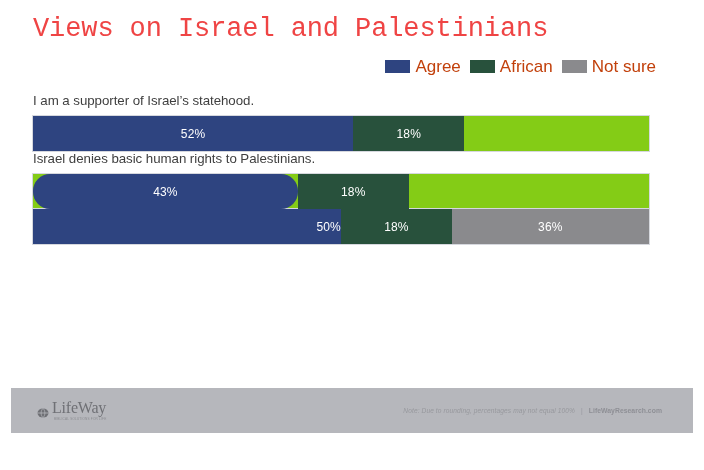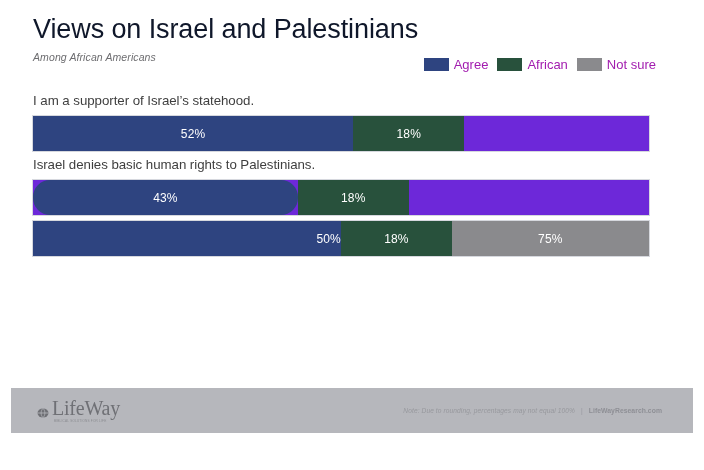--- a/index.html
+++ b/index.html
@@ -29,23 +29,24 @@
   .header {
     position: absolute;
     left: 33px;
     top: 14px;
     right: 40px;
   }
   .title {
     font-size: 27px;
     font-weight: 400;
     letter-spacing: -0.1px;
-    color: #0f172a;
+    color: #ef4444;
     line-height: 1.12;
     white-space: nowrap;
+    font-family: Liberation Mono, monospace;
   }
   .subtitle {
     margin-top: 7px;
     font-size: 10.5px;
     font-style: italic;
     font-weight: 400;
     color: #6d6d70;
     letter-spacing: 0.1px;
   }
 
@@ -63,49 +64,49 @@
     align-items: center;
     gap: 5px;
   }
   .legend-swatch {
     width: 25px;
     height: 13px;
     display: block;
     flex: 0 0 auto;
   }
   .legend-label {
-    font-size: 13px;
-    color: #a21caf;
+    font-size: 17px;
+    color: #c2410c;
     line-height: 1;
     white-space: nowrap;
   }
 
   
   .rows {
     position: absolute;
     left: 33px;
     top: 93px;
     width: 616px;
   }
   .row {
-    margin-bottom: 6px;
+    margin-bottom: 0;
   }
   .question {
     font-size: 13.3px;
     color: #3f3f3f;
     letter-spacing: -0.05px;
     margin-bottom: 8px;
     white-space: nowrap;
   }
   .bar {
     display: flex;
     width: 616px;
     height: 35px;
     box-shadow: 0 0 0 1px #d6d8de;
-    background: #6d28d9;
+    background: #84cc16;
   }
   .seg {
     height: 100%;
     display: flex;
     align-items: center;
     justify-content: center;
     box-sizing: border-box;
   }
   .seg-label {
     font-size: 12px;
@@ -138,21 +139,21 @@
     height: 12px;
     flex: 0 0 auto;
   }
   .logo-text-wrap {
     display: flex;
     flex-direction: column;
     line-height: 1;
   }
   .logo-text {
     font-family: "Liberation Serif", serif;
-    font-size: 20px;
+    font-size: 16px;
     color: #6f7075;
     letter-spacing: -0.2px;
     line-height: 1;
   }
   .logo-tagline {
     font-size: 3.1px;
     color: #8b8c91;
     letter-spacing: 0.2px;
     margin-top: 1.5px;
     margin-left: 2px;
@@ -183,21 +184,20 @@
     letter-spacing: 0.05px;
   }
 </style>
 </head>
 <body>
 
 <div class="infographic">
 
   <div class="header">
     <div class="title">Views on Israel and Palestinians</div>
-    <div class="subtitle">Among African Americans</div>
   </div>
 
   <div class="legend">
       <div class="legend-item">
         <span class="legend-swatch" style="background: rgb(46, 68, 128);"></span>
         <span class="legend-label">Agree</span>
       </div>
       <div class="legend-item">
         <span class="legend-swatch" style="background: rgb(40, 81, 60);"></span>
         <span class="legend-label">African</span>
@@ -233,21 +233,21 @@
       </div>
       <div class="row">
         <div class="bar">
           <div class="seg" style="width: 50%; background: rgb(46, 68, 128); justify-content: flex-end;">
             <span class="seg-label">50%</span>
           </div>
           <div class="seg" style="width: 18%; background: rgb(40, 81, 60);">
             <span class="seg-label">18%</span>
           </div>
           <div class="seg" style="width: 32%; background: rgb(138, 138, 141);">
-            <span class="seg-label">75%</span>
+            <span class="seg-label">36%</span>
           </div>
         </div>
       </div>
     </div>
 
   <div class="footer">
     <div class="footer-logo">
       <span class="globe-icon">
         <svg viewBox="0 0 24 24" width="12" height="12" aria-hidden="true">
           <ellipse cx="12" cy="12" rx="11" ry="9" fill="#6f7075"></ellipse>

